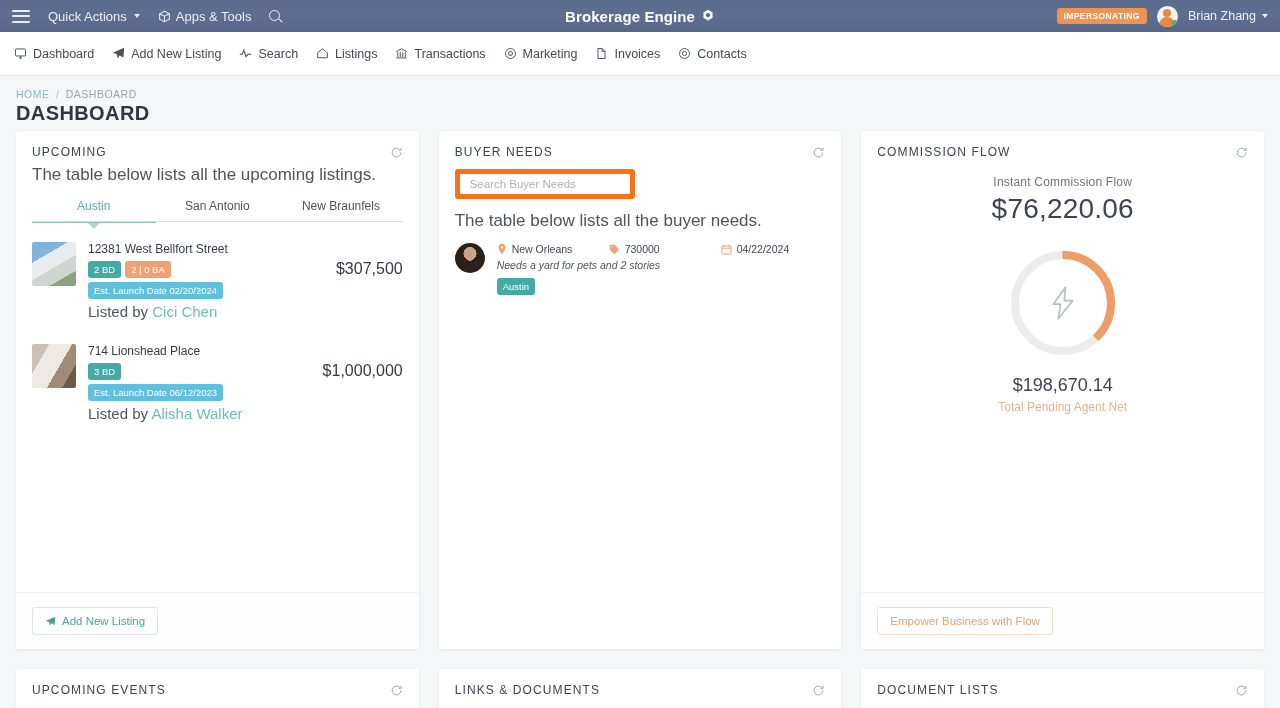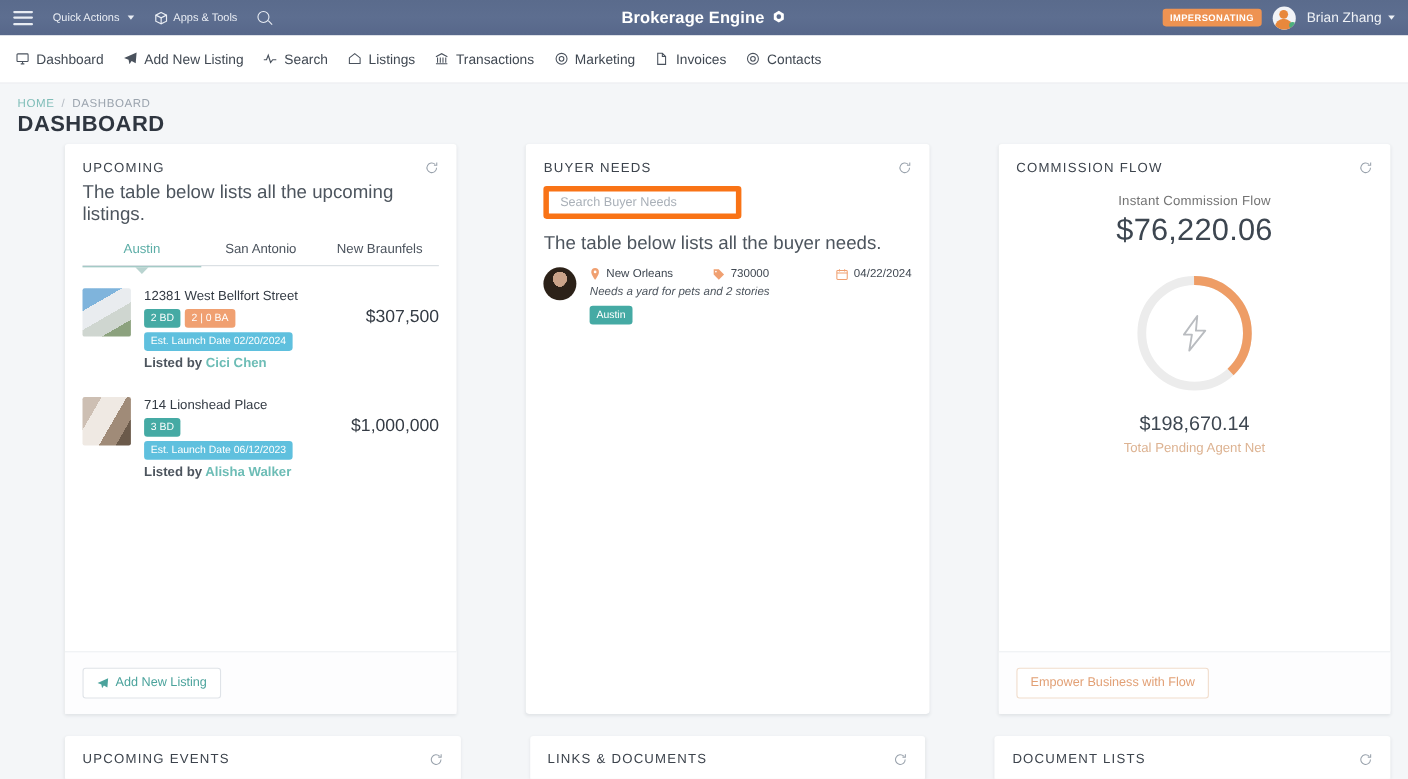--- a/index.html
+++ b/index.html
@@ -16,21 +16,21 @@
     background: linear-gradient(180deg, #5a6b8c 0%, #5d6e90 50%, #57678a 100%);
     display: flex; align-items: center;
     padding: 0 12px;
     position: relative;
     color: #eef1f6;
   }
   .hamburger { width: 18px; height: 13px; display:flex; flex-direction:column;
     justify-content: space-between; margin-right: 18px; cursor: pointer; }
   .hamburger span { display:block; height:2px; background:#e8ecf3; border-radius:1px; }
   .topbar-item {
-    font-size: 10px; color: #e9edf4; display:flex; align-items:center;
+    font-size: 13px; color: #e9edf4; display:flex; align-items:center;
     gap: 5px; margin-right: 18px; cursor: pointer; white-space: nowrap;
   }
   .caret-down {
     width:0;height:0;border-left:3.5px solid transparent;border-right:3.5px solid transparent;
     border-top:4px solid currentColor; display:inline-block; margin-left:2px;
   }
   .search-ic { width:13px; height:13px; display:inline-block; position:relative; cursor:pointer;}
   .search-ic::before { content:""; position:absolute; width:9px;height:9px;border:1.4px solid #e9edf4;
     border-radius:50%; top:0; left:0;}
   .search-ic::after { content:""; position:absolute; width:5px;height:1.4px;background:#e9edf4;
@@ -74,21 +74,21 @@
   .crumbs { font-size:10.5px; letter-spacing:0.5px; color:#9aa3ad; }
   .crumbs a { color:#7fbdb8; text-decoration:none; }
   .crumb-sep { color:#b6bcc4; margin:0 3px;}
   .page-title { font-size:20px; font-weight:bold; color:#2f3640; letter-spacing:0.4px;
     margin-top:2px;}
 
   
   .grid { display:flex; gap:20px; padding: 0 16px; align-items:flex-start; }
   .card {
     background:#fff; border-radius:3px; box-shadow: 0 1px 3px rgba(40,50,70,.09);
-    flex: 1 1 0; display:flex; flex-direction:column; position:relative;margin-left:43px;
+    flex: 1 1 0; display:flex; flex-direction:column; position:relative;
   }
   .card-head {
     display:flex; align-items:center; justify-content:space-between;
     padding: 14px 16px 6px 16px;
   }
   .card-title { font-size:12px; letter-spacing:1.1px; color:#3c434c; font-weight:500; }
   .refresh-ic { cursor:pointer; color:#9aa3ad; display:block; }
   .card-body { padding: 0 16px; flex:1; }
   .card-desc { font-size:17px; color:#4d555e; margin-bottom:6px; }
   .card-foot { padding: 14px 16px; border-top:1px solid #eef0f3; background:#fdfdfe; }
@@ -116,21 +116,21 @@
   .listing { display:flex; align-items:flex-start; padding: 12px 0 4px 0; }
   .thumb { width:44px;height:44px;border-radius:2px; flex:none; margin-right:12px;
      overflow:hidden; position:relative; }
   .lst-info { flex:1; min-width:0; }
   .lst-addr { font-size:12px; color:#343b44; margin-bottom:5px; }
   .pill-row { display:flex; gap:4px; flex-wrap:wrap; margin-bottom:4px;}
   .pill { font-size:9.5px; color:#fff; padding:3px 6px; border-radius:3px; white-space:nowrap;}
   .pill.teal { background:#45aaa4; }
   .pill.orange { background:#f0a071; }
   .pill.blue { background:#5fc0de; }
-  .lst-by { font-size:12px; color:#4d555e;font-weight:bold; }
+  .lst-by { font-size:15px; color:#4d555e; }
   .lst-by em { font-style:normal; color:#6dbdb6; }
   .lst-price { font-size:16px; color:#343b44; width:92px; text-align:right;
      flex:none; padding-top:18px;}
 
   
   .search-box {
     width: 180px; height:30px; border:5px solid #f97316; border-radius:3px;
     padding: 0 10px; font-size:11.5px; color:#333; outline:none; margin: 4px 0 12px 0;
     font-family:"Liberation Sans", sans-serif; background:#fff;
   }

